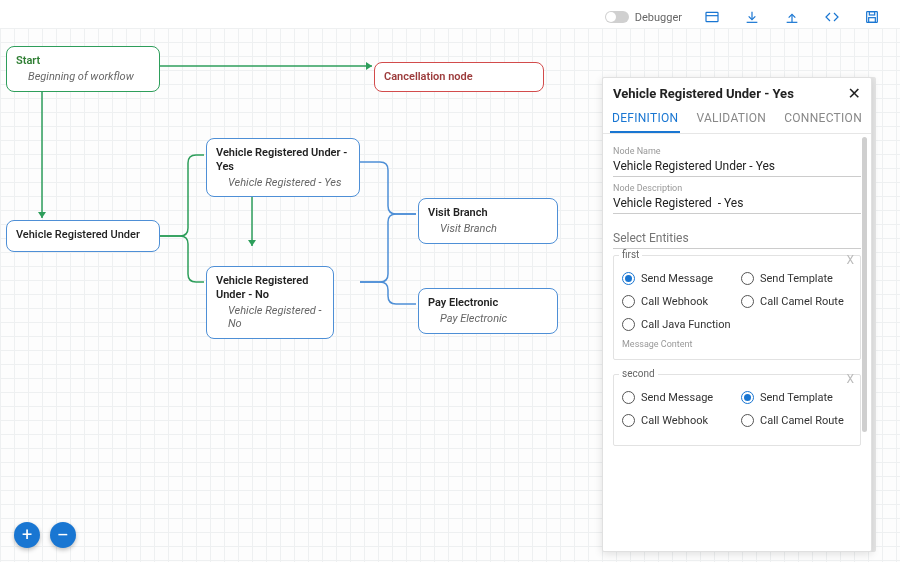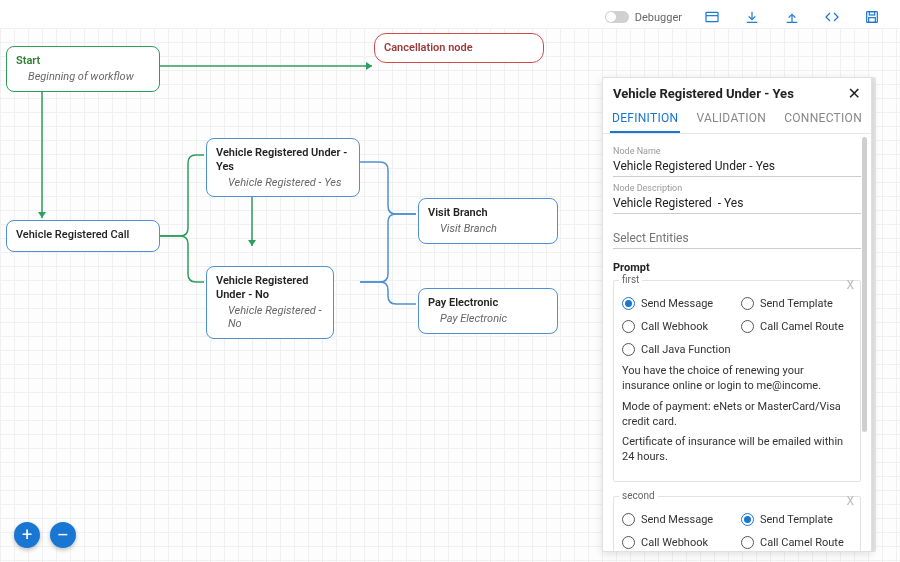--- a/index.html
+++ b/index.html
@@ -160,31 +160,31 @@
 
       <path class="conn" d="M252,148 L252,218"></path>
       <polygon class="arrowG" points="252,218 248,212 256,212"></polygon>
     </svg>
 
     <div class="node node-green" style="left:6px; top:18px; width:154px;">
       <div class="title">Start</div>
       <div class="sub">Beginning of workflow</div>
     </div>
 
-    <div class="node node-red" style="left:374px; top:5px; width:170px;border-radius:12px;">
+    <div class="node node-red" style="left:374px; top:34px; width:170px;">
       <div class="title">Cancellation node</div>
     </div>
 
     <div class="node node-blue" style="left:206px; top:110px; width:154px;">
       <div class="title">Vehicle Registered Under - Yes</div>
       <div class="sub">Vehicle Registered - Yes</div>
     </div>
 
     <div class="node node-blue" style="left:6px; top:192px; width:154px; height:32px;">
-      <div class="title" style="font-weight:500;">Vehicle Registered Call</div>
+      <div class="title" style="font-weight:500;">Vehicle Registered Under</div>
     </div>
 
     <div class="node node-blue" style="left:206px; top:238px; width:128px;">
       <div class="title">Vehicle Registered Under - No</div>
       <div class="sub">Vehicle Registered - No</div>
     </div>
 
     <div class="node node-blue" style="left:418px; top:170px; width:140px;">
       <div class="title">Visit Branch</div>
       <div class="sub">Visit Branch</div>
@@ -214,21 +214,20 @@
 
     <div class="panel-body">
       <div class="field-label">Node Name</div>
       <input class="field-input" value="Vehicle Registered Under - Yes" style="">
 
       <div class="field-label">Node Description</div>
       <input class="field-input" value="Vehicle Registered  - Yes" style="">
 
       <input class="field-input field-placeholder" style="margin-top: 14px;" placeholder="Select Entities">
 
-      <div class="section-title">Prompt</div>
 
       
       <div class="prompt-block">
         <span class="prompt-tag">first</span>
         <span class="prompt-x">X</span>
         <div class="radio-grid">
           <div class="radio-item">
               <span class="radio checked"></span>
               <span>Send Message</span>
             </div>
@@ -242,25 +241,21 @@
             </div>
           <div class="radio-item">
               <span class="radio"></span>
               <span>Call Camel Route</span>
             </div>
           <div class="radio-item radio-full">
               <span class="radio"></span>
               <span>Call Java Function</span>
             </div>
         </div>
-        <div class="mc-body">
-          <p>You have the choice of renewing your insurance online or login to me@income.</p>
-          <p>Mode of payment: eNets or MasterCard/Visa  credit card.</p>
-          <p>Certificate of insurance will be emailed within 24 hours.</p>
-        </div>
+        <div class="mc-label">Message Content</div>
       </div>
 
       
       <div class="prompt-block" style="margin-top:14px;">
         <span class="prompt-tag">second</span>
         <span class="prompt-x">X</span>
         <div class="radio-grid">
           <div class="radio-item">
               <span class="radio"></span>
               <span>Send Message</span>

